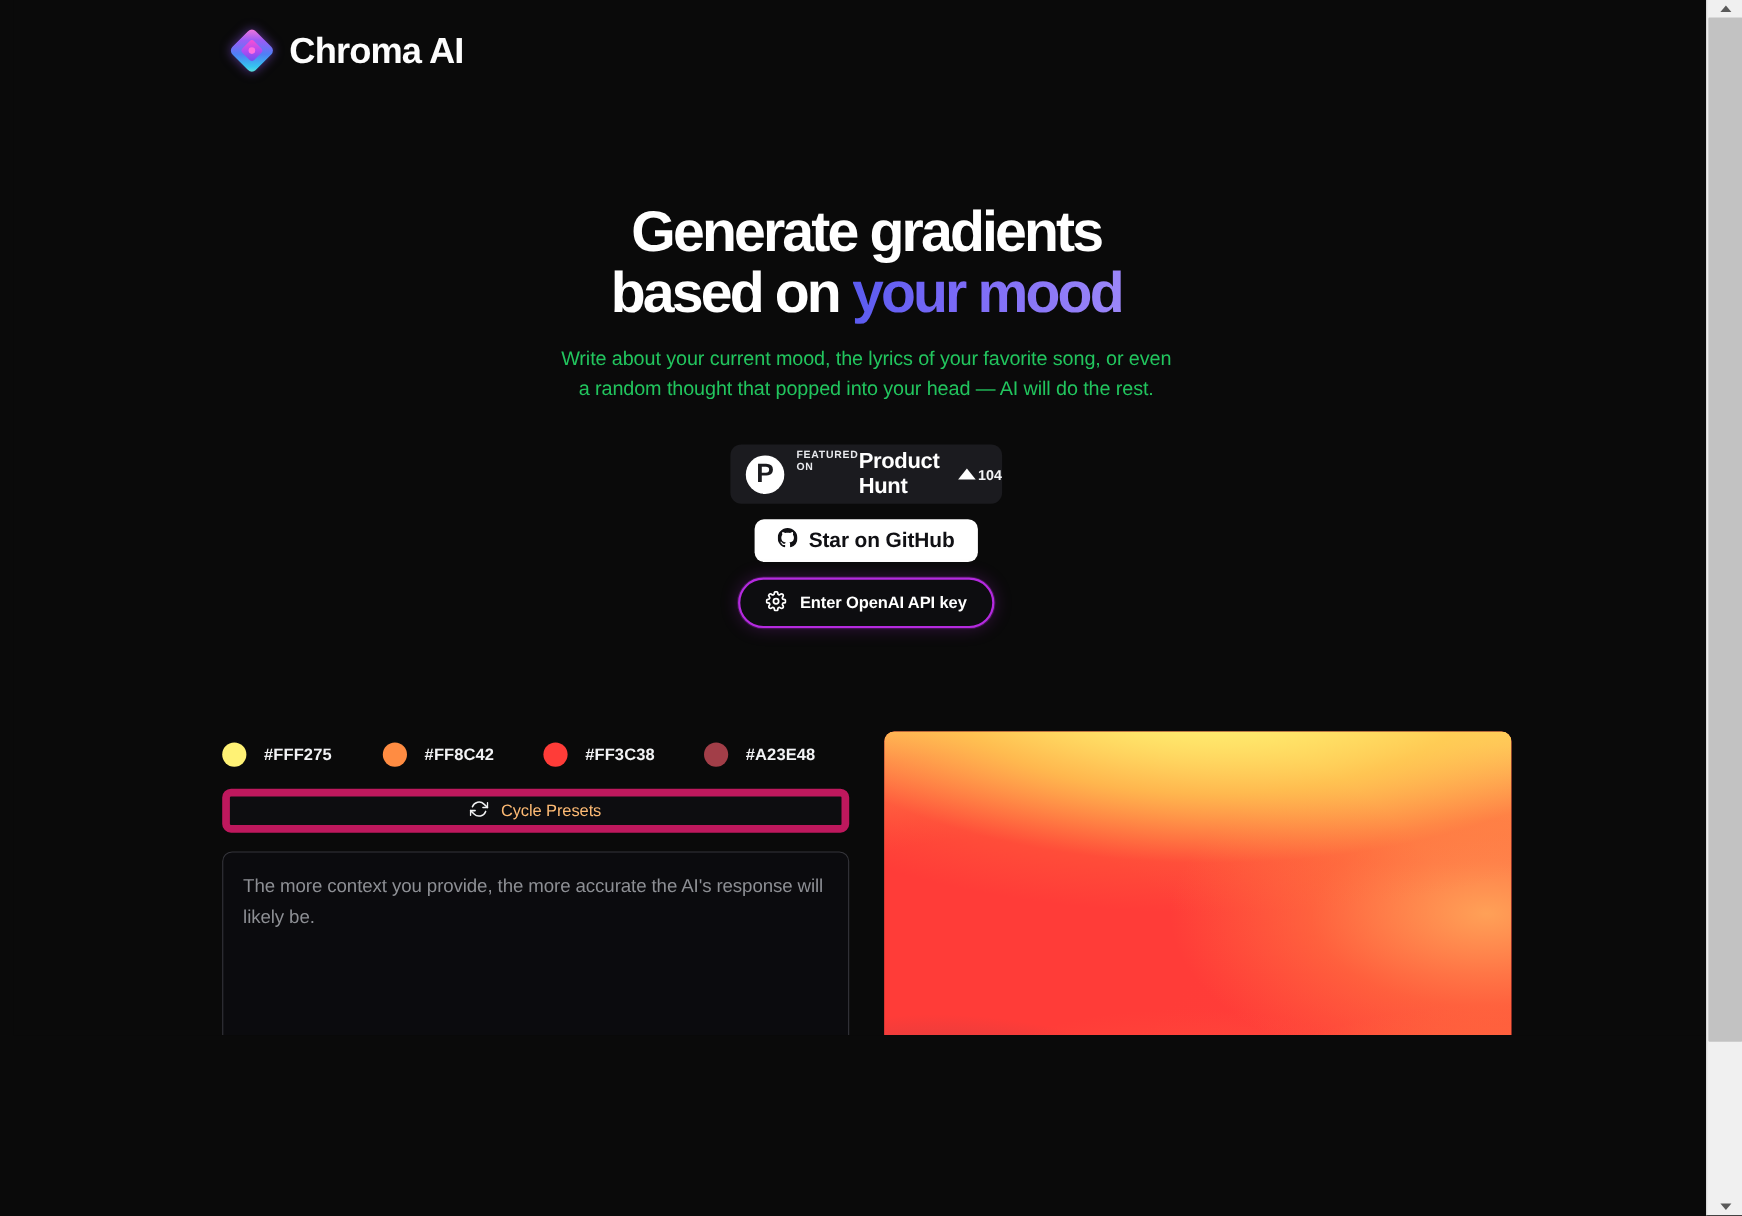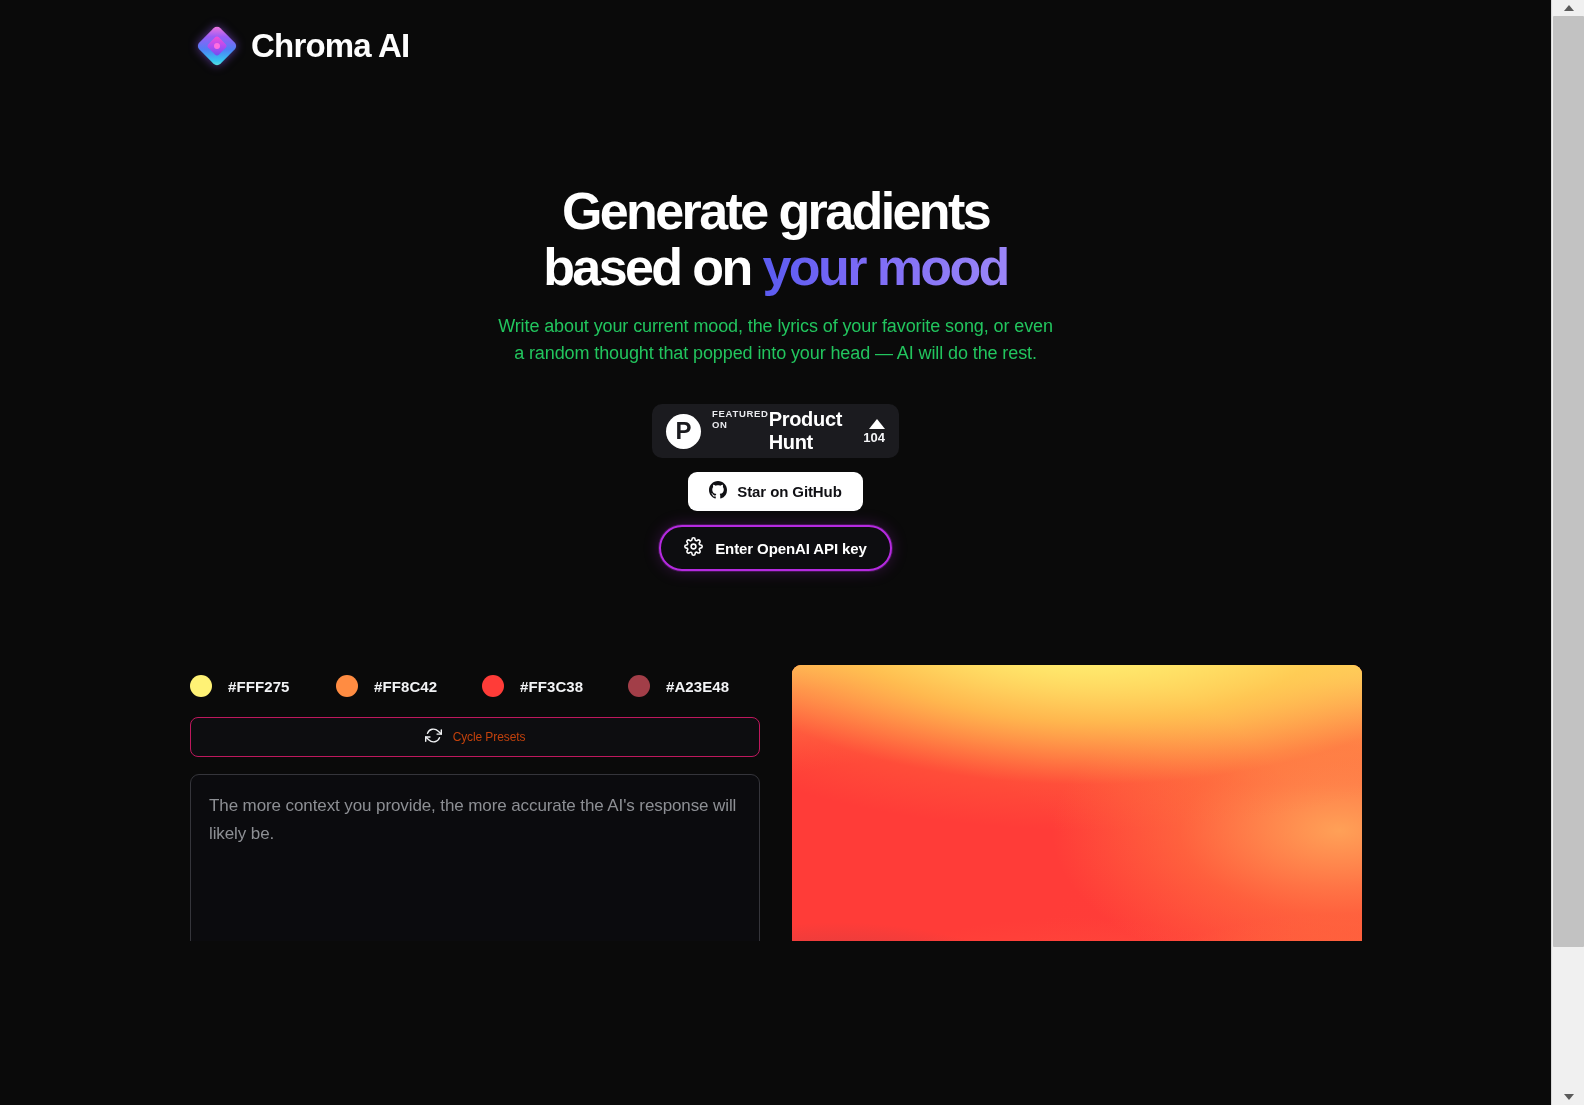--- a/index.html
+++ b/index.html
@@ -13,21 +13,21 @@
   body {
     background: #0a0a0a;
     font-family: "Liberation Sans", sans-serif;
     color: #ffffff;
     position: relative;
   }
 
   
   .viewport {
     position: absolute;
-    left: 0; top: 0;
+    left: 12px; top: 0;
     width: 1551px;
     height: 941px;
     overflow: hidden;
     background: #0a0a0a;
   }
 
   
   .header {
     position: absolute;
     left: 196px;
@@ -156,22 +156,22 @@
   }
   .ph-name {
     font-size: 20px;
     font-weight: 700;
     color: #ffffff;
     letter-spacing: -0.3px;
     line-height: 1.15;
   }
   .ph-votes {
     display: flex;
-    flex-direction: column;
-    align-items: flex-end;
+    flex-direction: row;
+    align-items: center;
     gap: 2px;
     flex: 0 0 auto;
     padding-left: 6px;
   }
   .ph-caret {
     width: 0; height: 0;
     border-left: 8px solid transparent;
     border-right: 8px solid transparent;
     border-bottom: 10px solid #ffffff;
   }
@@ -186,21 +186,21 @@
     height: 39px;
     padding: 0 21px;
     background: #ffffff;
     color: #101014;
     border: none;
     border-radius: 9px;
     display: flex;
     align-items: center;
     gap: 10px;
     font-family: "Liberation Sans", sans-serif;
-    font-size: 15px;
+    font-size: 19px;
     font-weight: 600;
     cursor: pointer;
     letter-spacing: -0.1px;
   }
 
   .api-button {
     height: 46px;
     padding: 0 23px;
     background: #0d0d10;
     color: #ffffff;
@@ -257,25 +257,25 @@
 
   .action-row {
     display: flex;
     gap: 17px;
     margin-top: 10px;
   }
   .action-btn {
     flex: 1 1 0;
     height: 40px;
     background: #0d0d10;
-    border: 1px solid #be185d;
+    border: 7px solid #be185d;
     border-radius: 8px;
-    color: #c2410c;
+    color: #fdba74;
     font-family: "Liberation Sans", sans-serif;
-    font-size: 12px;
+    font-size: 15px;
     font-weight: 400;
     display: flex;
     align-items: center;
     justify-content: center;
     gap: 11px;
     cursor: pointer;
     letter-spacing: -0.1px;
   }
 
   .prompt-box {

